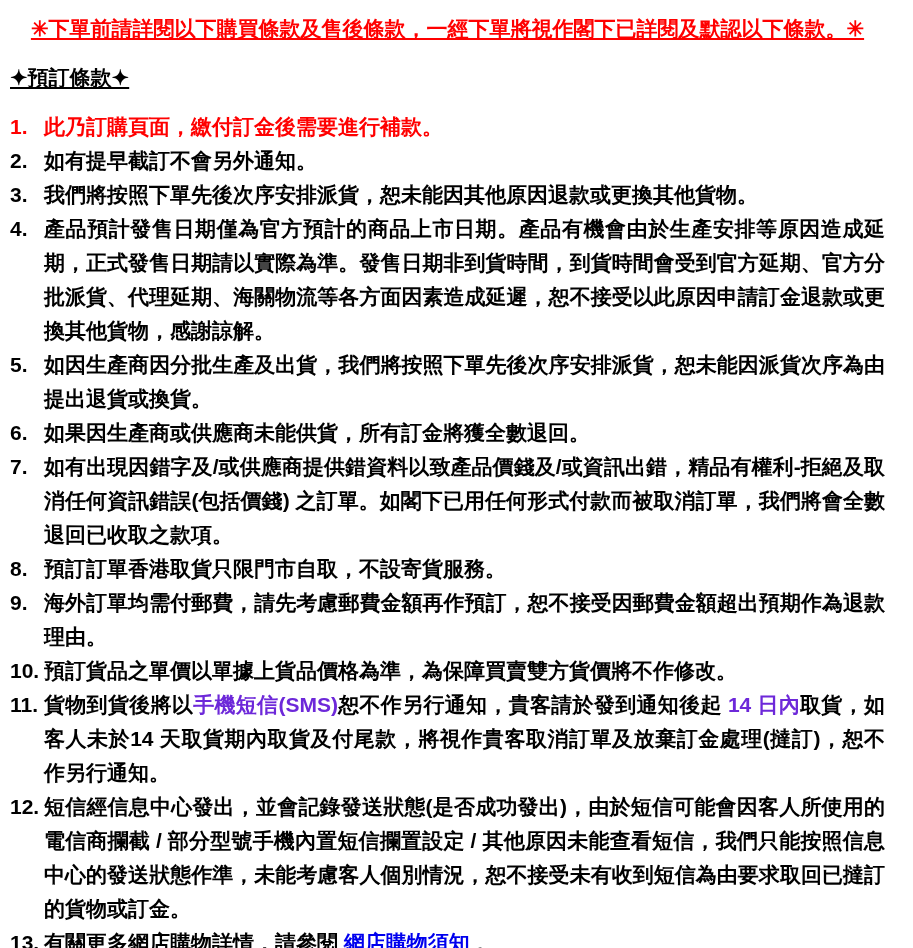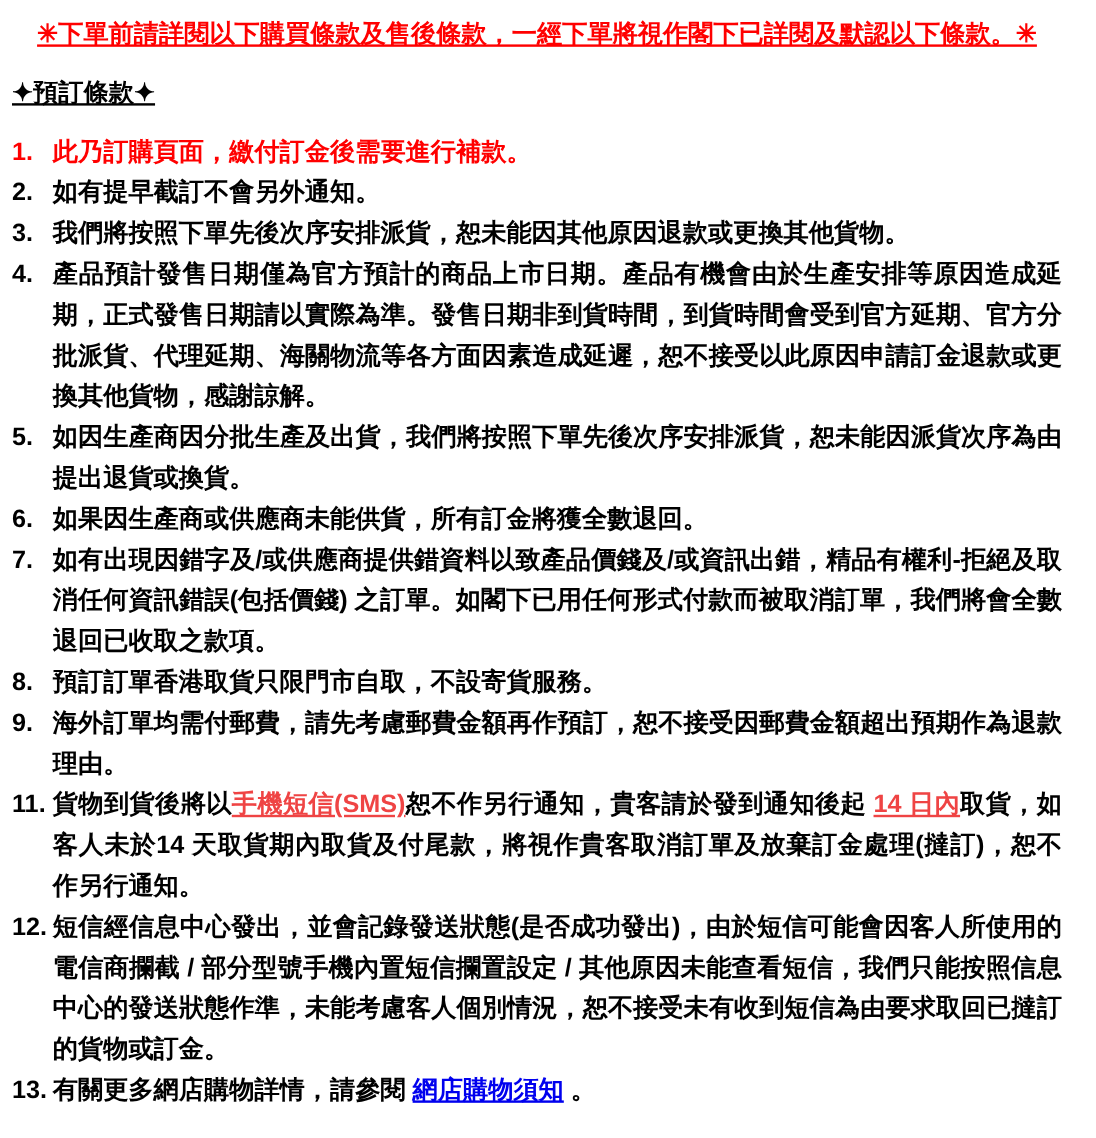--- a/index.html
+++ b/index.html
@@ -40,22 +40,21 @@
   .term-num {
     flex: 0 0 34px;
     width: 34px;
   }
   .term-body {
     flex: 1 1 auto;
     text-align: justify;
   }
   .term-row.red { color: #ff0000; }
   .seg-red-underline {
-    color: #ef4444;
-    text-decoration: underline;
+    color: #6d28d9;
     margin-top: 45px;
   }
   .seg-link {
     color: #0000ee;
     text-decoration: underline;
     cursor: pointer;
   }
 </style>
 </head>
 <body>
@@ -96,20 +95,24 @@
       </div>
       <div class="term-row">
         <span class="term-num">8.</span>
         <div class="term-body"><span>預訂訂單香港取貨只限門市自取，不設寄貨服務。</span></div>
       </div>
       <div class="term-row">
         <span class="term-num">9.</span>
         <div class="term-body"><span>海外訂單均需付郵費，請先考慮郵費金額再作預訂，恕不接受因郵費金額超出預期作為退款理由。</span></div>
       </div>
       <div class="term-row">
+        <span class="term-num">10.</span>
+        <div class="term-body"><span>預訂貨品之單價以單據上貨品價格為準，為保障買賣雙方貨價將不作修改。</span></div>
+      </div>
+      <div class="term-row">
         <span class="term-num">11.</span>
         <div class="term-body"><span>貨物到貨後將以</span><span class="seg-red-underline">手機短信(SMS)</span><span>恕不作另行通知，貴客請於發到通知後起 </span><span class="seg-red-underline">14 日內</span><span>取貨，如客人未於14 天取貨期內取貨及付尾款，將視作貴客取消訂單及放棄訂金處理(撻訂)，恕不作另行通知。</span></div>
       </div>
       <div class="term-row">
         <span class="term-num">12.</span>
         <div class="term-body"><span>短信經信息中心發出，並會記錄發送狀態(是否成功發出)，由於短信可能會因客人所使用的電信商攔截 / 部分型號手機內置短信攔置設定 / 其他原因未能查看短信，我們只能按照信息中心的發送狀態作準，未能考慮客人個別情況，恕不接受未有收到短信為由要求取回已撻訂的貨物或訂金。</span></div>
       </div>
       <div class="term-row">
         <span class="term-num">13.</span>
         <div class="term-body"><span>有關更多網店購物詳情，請參閱 </span><span class="seg-link">網店購物須知</span><span> 。</span></div>

